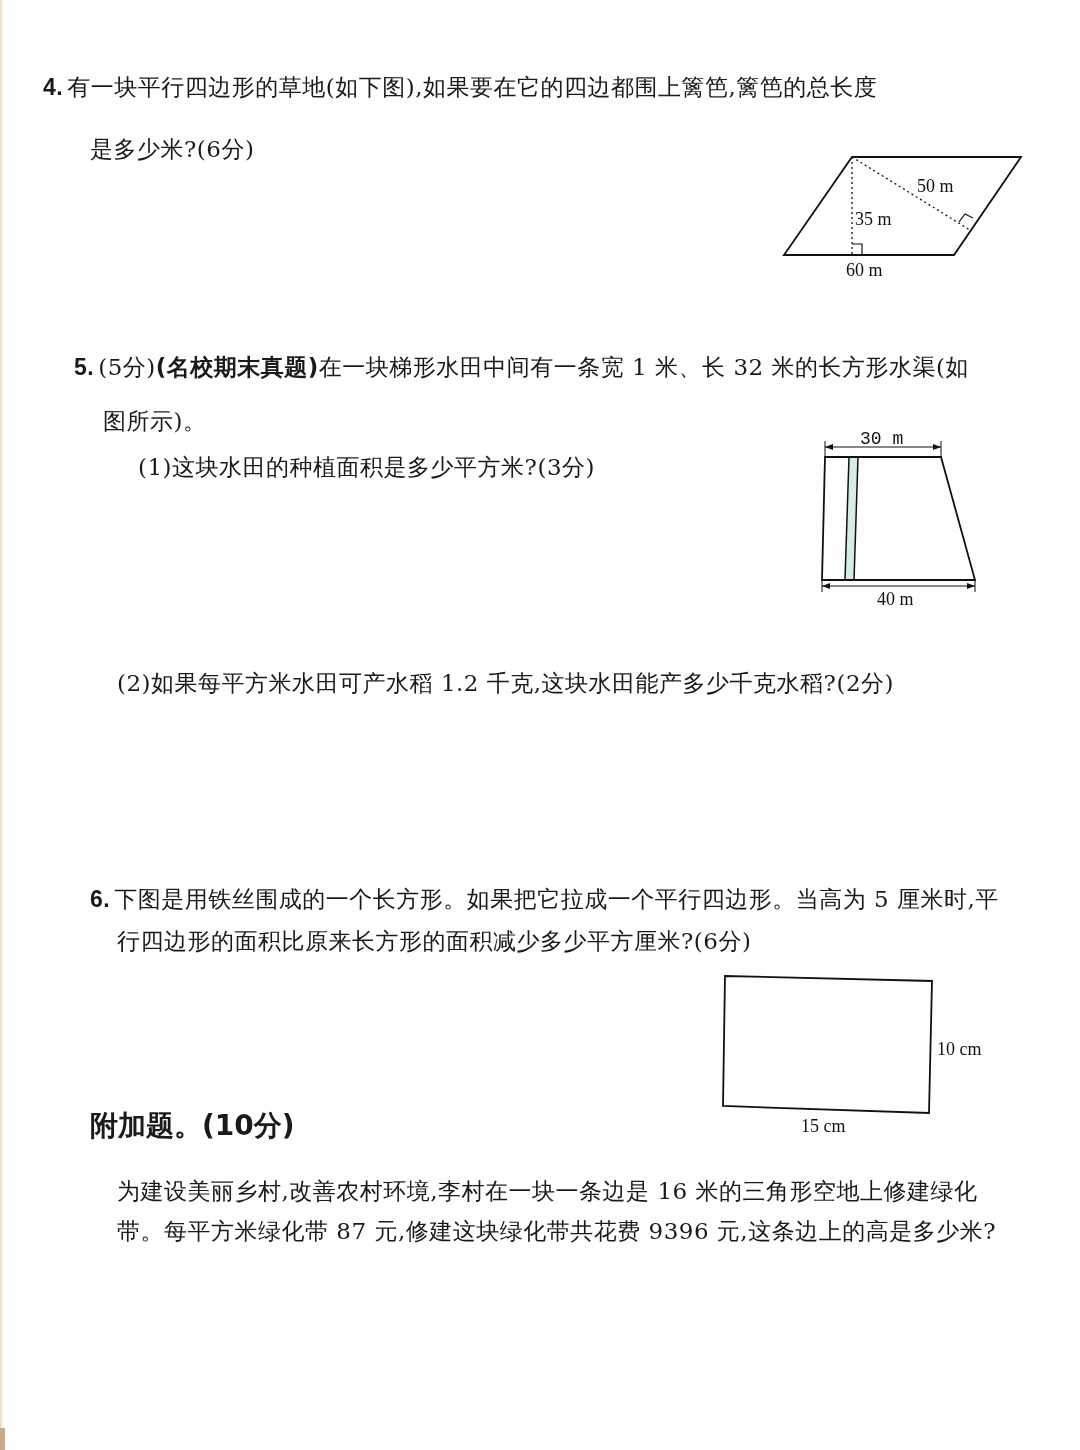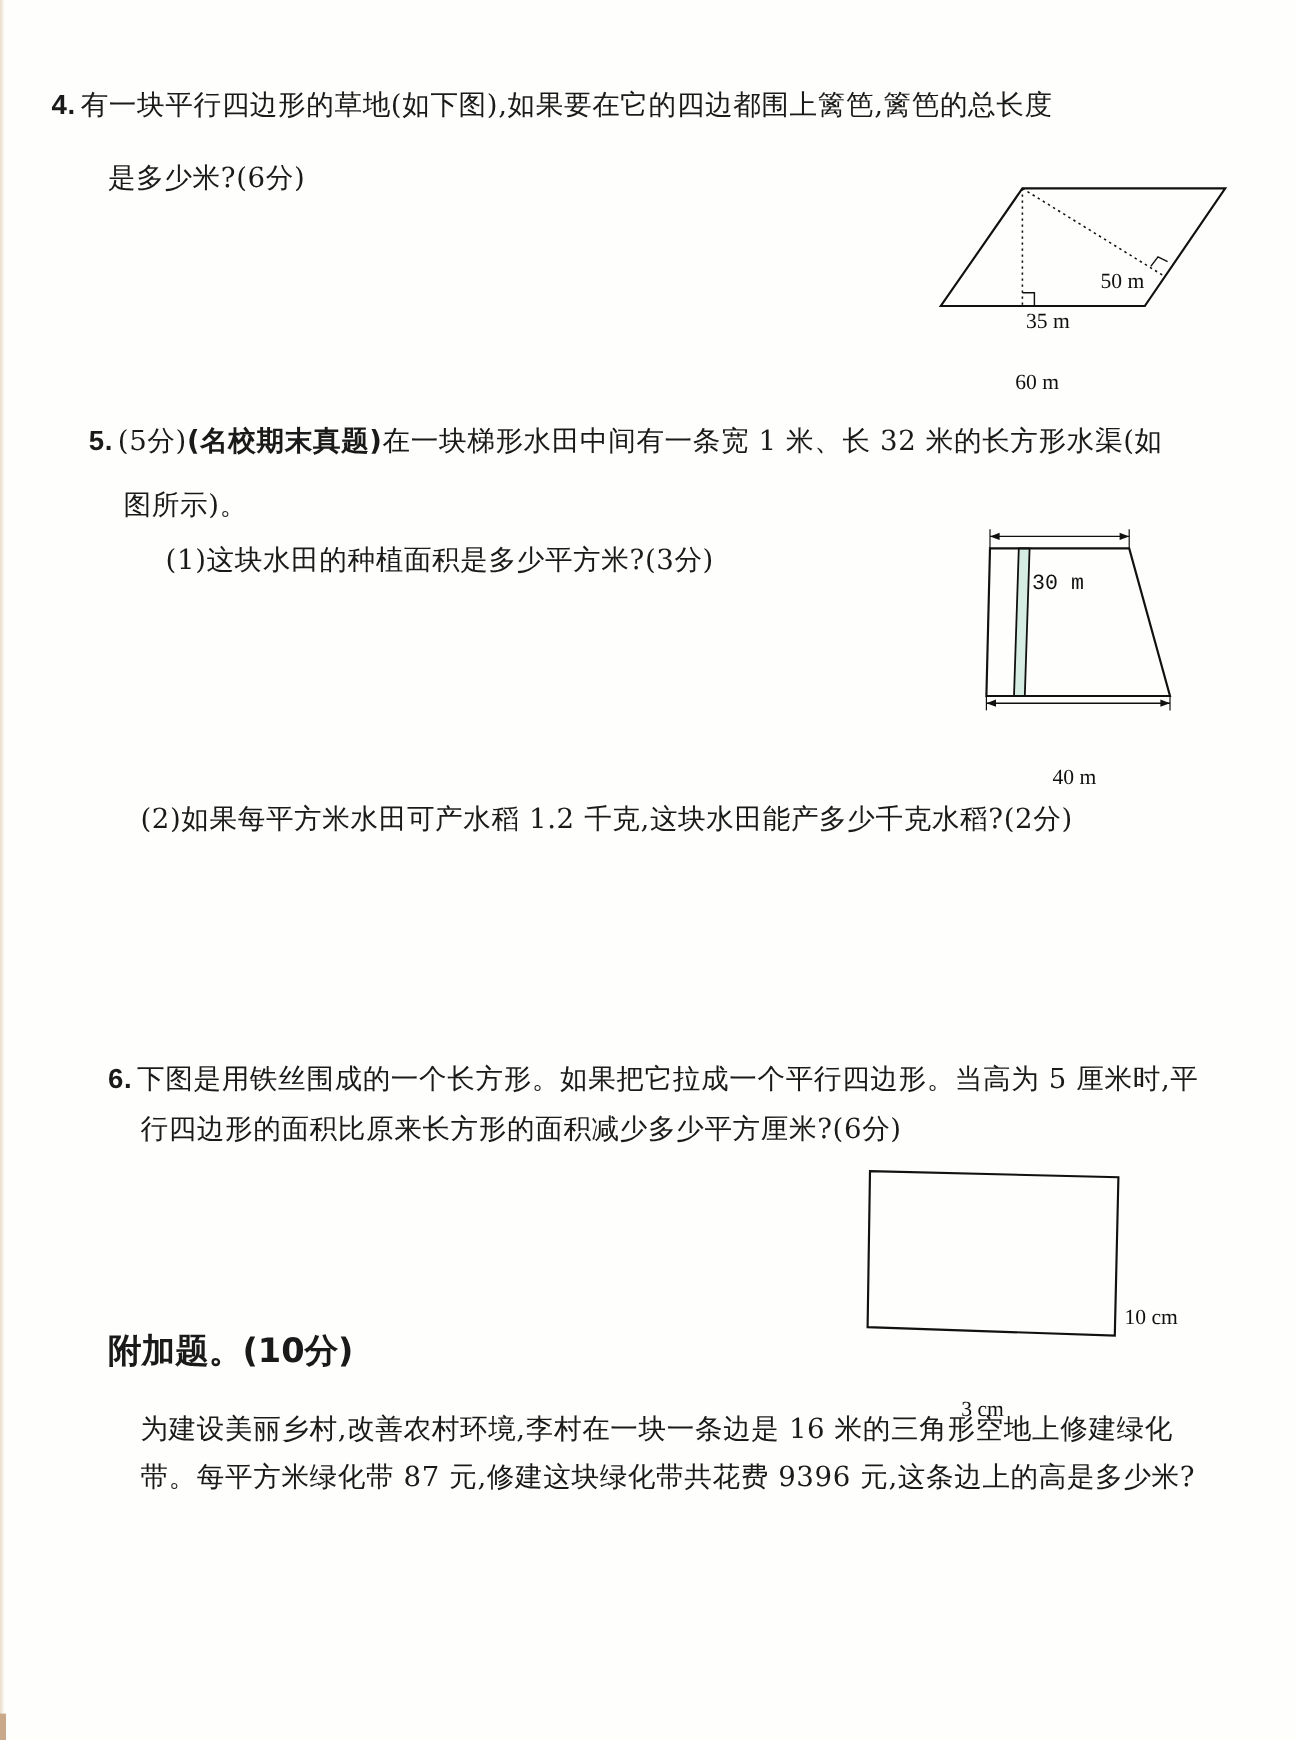--- a/index.html
+++ b/index.html
@@ -9,21 +9,21 @@
       position: relative;
       overflow: hidden;
       font-family: "DejaVu Serif", "Liberation Serif", serif;
       color: #1a1a1a;
     }
     .page { position: absolute; inset: 0; }
     .abs { position: absolute; white-space: nowrap; }
     .q-text { font-size: 23px; letter-spacing: 0.5px; line-height: 1; }
     .q-num { font-family: "Liberation Sans", "DejaVu Sans", sans-serif; font-weight: bold; font-size: 23px; margin-right: 4px; }
     .bold { font-weight: bold; font-family: "DejaVu Sans", "Liberation Sans", sans-serif; }
-    .fig-label { font-family: "Liberation Serif", "DejaVu Serif", serif; font-size: 18px; color: #111; margin-top: 48px; }
+    .fig-label { font-family: "Liberation Serif", "DejaVu Serif", serif; font-size: 18px; color: #111; }
     svg { position: absolute; overflow: visible; }
     .bonus-title { font-family: "DejaVu Sans", "Liberation Sans", sans-serif; font-weight: bold; font-size: 28px; }
     .left-shadow { position: absolute; left: 0; top: 0; bottom: 0; width: 4px; background: linear-gradient(to right, #e8dcc8, transparent); }
     .left-edge-mark { position: absolute; left: 0; top: 1428px; width: 5px; height: 22px; background: #c9a98a; }
   </style>
 </head>
 <body>
 
 <div class="page">
   <div class="left-shadow"></div>
@@ -80,21 +80,21 @@
   <div>
     <div class="abs q-text" style="left:90px; top:888px;">
       <span class="q-num">6.</span><span>下图是用铁丝围成的一个长方形。如果把它拉成一个平行四边形。当高为 5 厘米时,平</span>
     </div>
     <div class="abs q-text" style="left:117px; top:930px;">行四边形的面积比原来长方形的面积减少多少平方厘米?(6分)</div>
 
     <svg style="left:0; top:0;" width="1080" height="1450">
       <polygon points="725,976 932,981 929,1113 723,1106" fill="none" stroke="#111" stroke-width="1.8"></polygon>
     </svg>
     <div class="abs fig-label" style="left:937px; top:1039px;">10 cm</div>
-    <div class="abs fig-label" style="left:801px; top:1116px;">3 cm</div>
+    <div class="abs fig-label" style="left:801px; top:1116px;">15 cm</div>
   </div>
 
   <div>
     <div class="abs bonus-title" style="left:90px; top:1107px;">附加题。(10分)</div>
     <div class="abs q-text" style="left:117px; top:1180px;">为建设美丽乡村,改善农村环境,李村在一块一条边是 16 米的三角形空地上修建绿化</div>
     <div class="abs q-text" style="left:117px; top:1220px;">带。每平方米绿化带 87 元,修建这块绿化带共花费 9396 元,这条边上的高是多少米?</div>
   </div>
 </div>
 
 </body></html>

